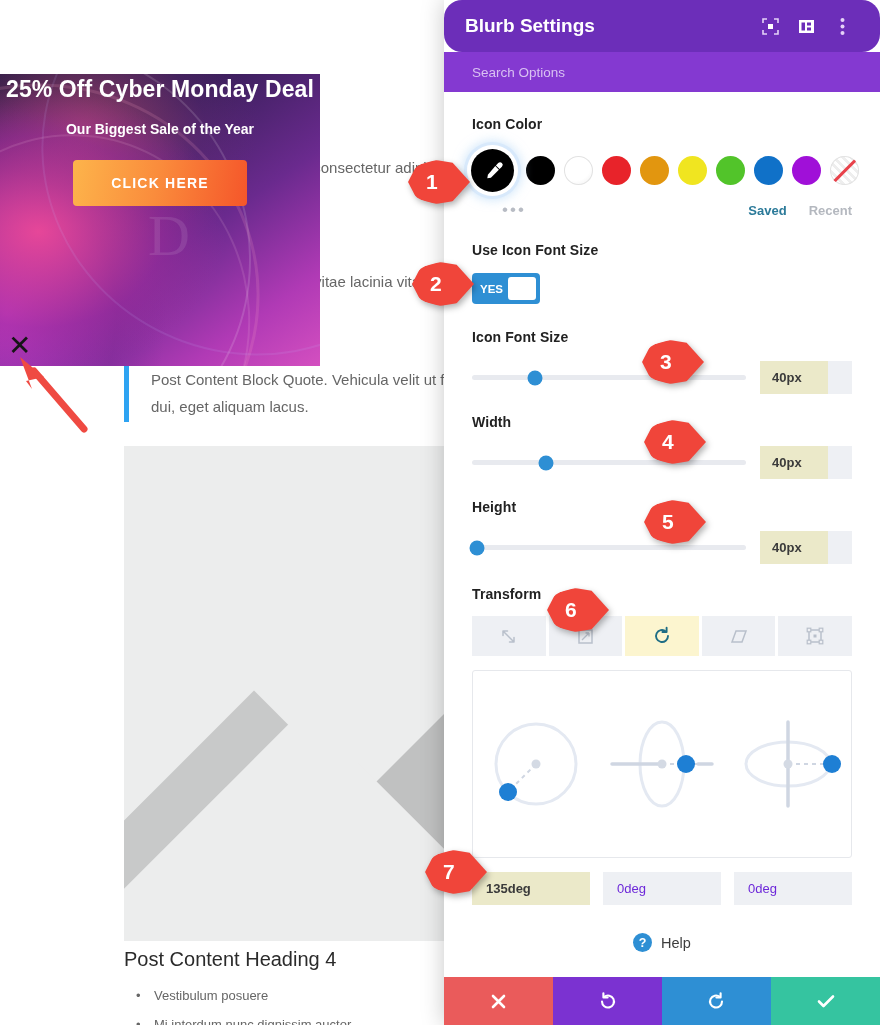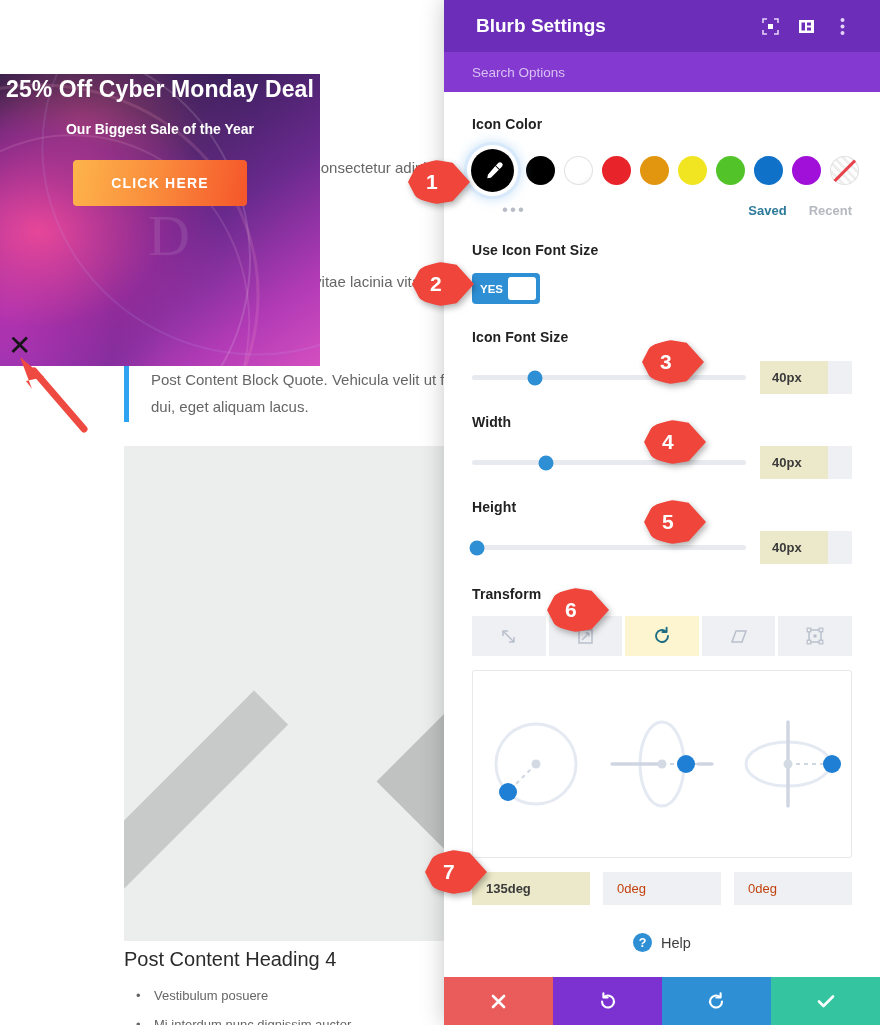--- a/index.html
+++ b/index.html
@@ -119,21 +119,21 @@
   #panel {
     position: absolute; right: 0; top: 0;
     width: 436px; height: 1025px;
     background: #fff;
     box-shadow: 0 0 22px rgba(0,0,0,.22);
     z-index: 10;
     display: flex; flex-direction: column;
   }
   .p-header {
     background: #6c2eb9; height: 52px; flex: 0 0 52px;
-    display: flex; align-items: center; padding: 0 20px 0 32px;
+    display: flex; align-items: center; padding: 0 20px 0 21px; border-radius: 18px;
   }
   .p-title { color: #fff; font-size: 19px; font-weight: 700; flex: 1; }
   .p-hicon { width: 36px; display: flex; justify-content: center; cursor: pointer; }
   .p-search {
     background: #8439d1; height: 40px; flex: 0 0 40px;
     display: flex; align-items: center; padding-left: 28px; padding-right: 0;
   }
   .p-search-ph { color: #d9c1f2; font-size: 13.5px; flex: 1; }
   .p-badge {
     background: #a65ae8; color: #fff; font-size: 13px; font-weight: 700;
@@ -213,21 +213,21 @@
   .dial-box {
     margin-top: 14px; height: 188px;
     border: 1px solid #e6e8ec; border-radius: 3px;
     display: flex; align-items: center; justify-content: space-around;
   }
 
   .deg-row { display: flex; gap: 13px; margin-top: 14px; }
   .deg-field {
     flex: 1; height: 33px; background: #eef0f4;
     display: flex; align-items: center; padding-left: 14px;
-    font-size: 13px; color: #c2410c;
+    font-size: 13px; color: #6d28d9;
   }
   .deg-field.modified { background: #ebe9c9; color: #3b3b3b; font-weight: 700; }
 
   .help-row {
     display: flex; align-items: center; justify-content: center;
     gap: 9px; margin-top: 28px;
   }
   .help-txt { font-size: 14.5px; color: #3d3d3d; font-weight: 400; }
 
   

